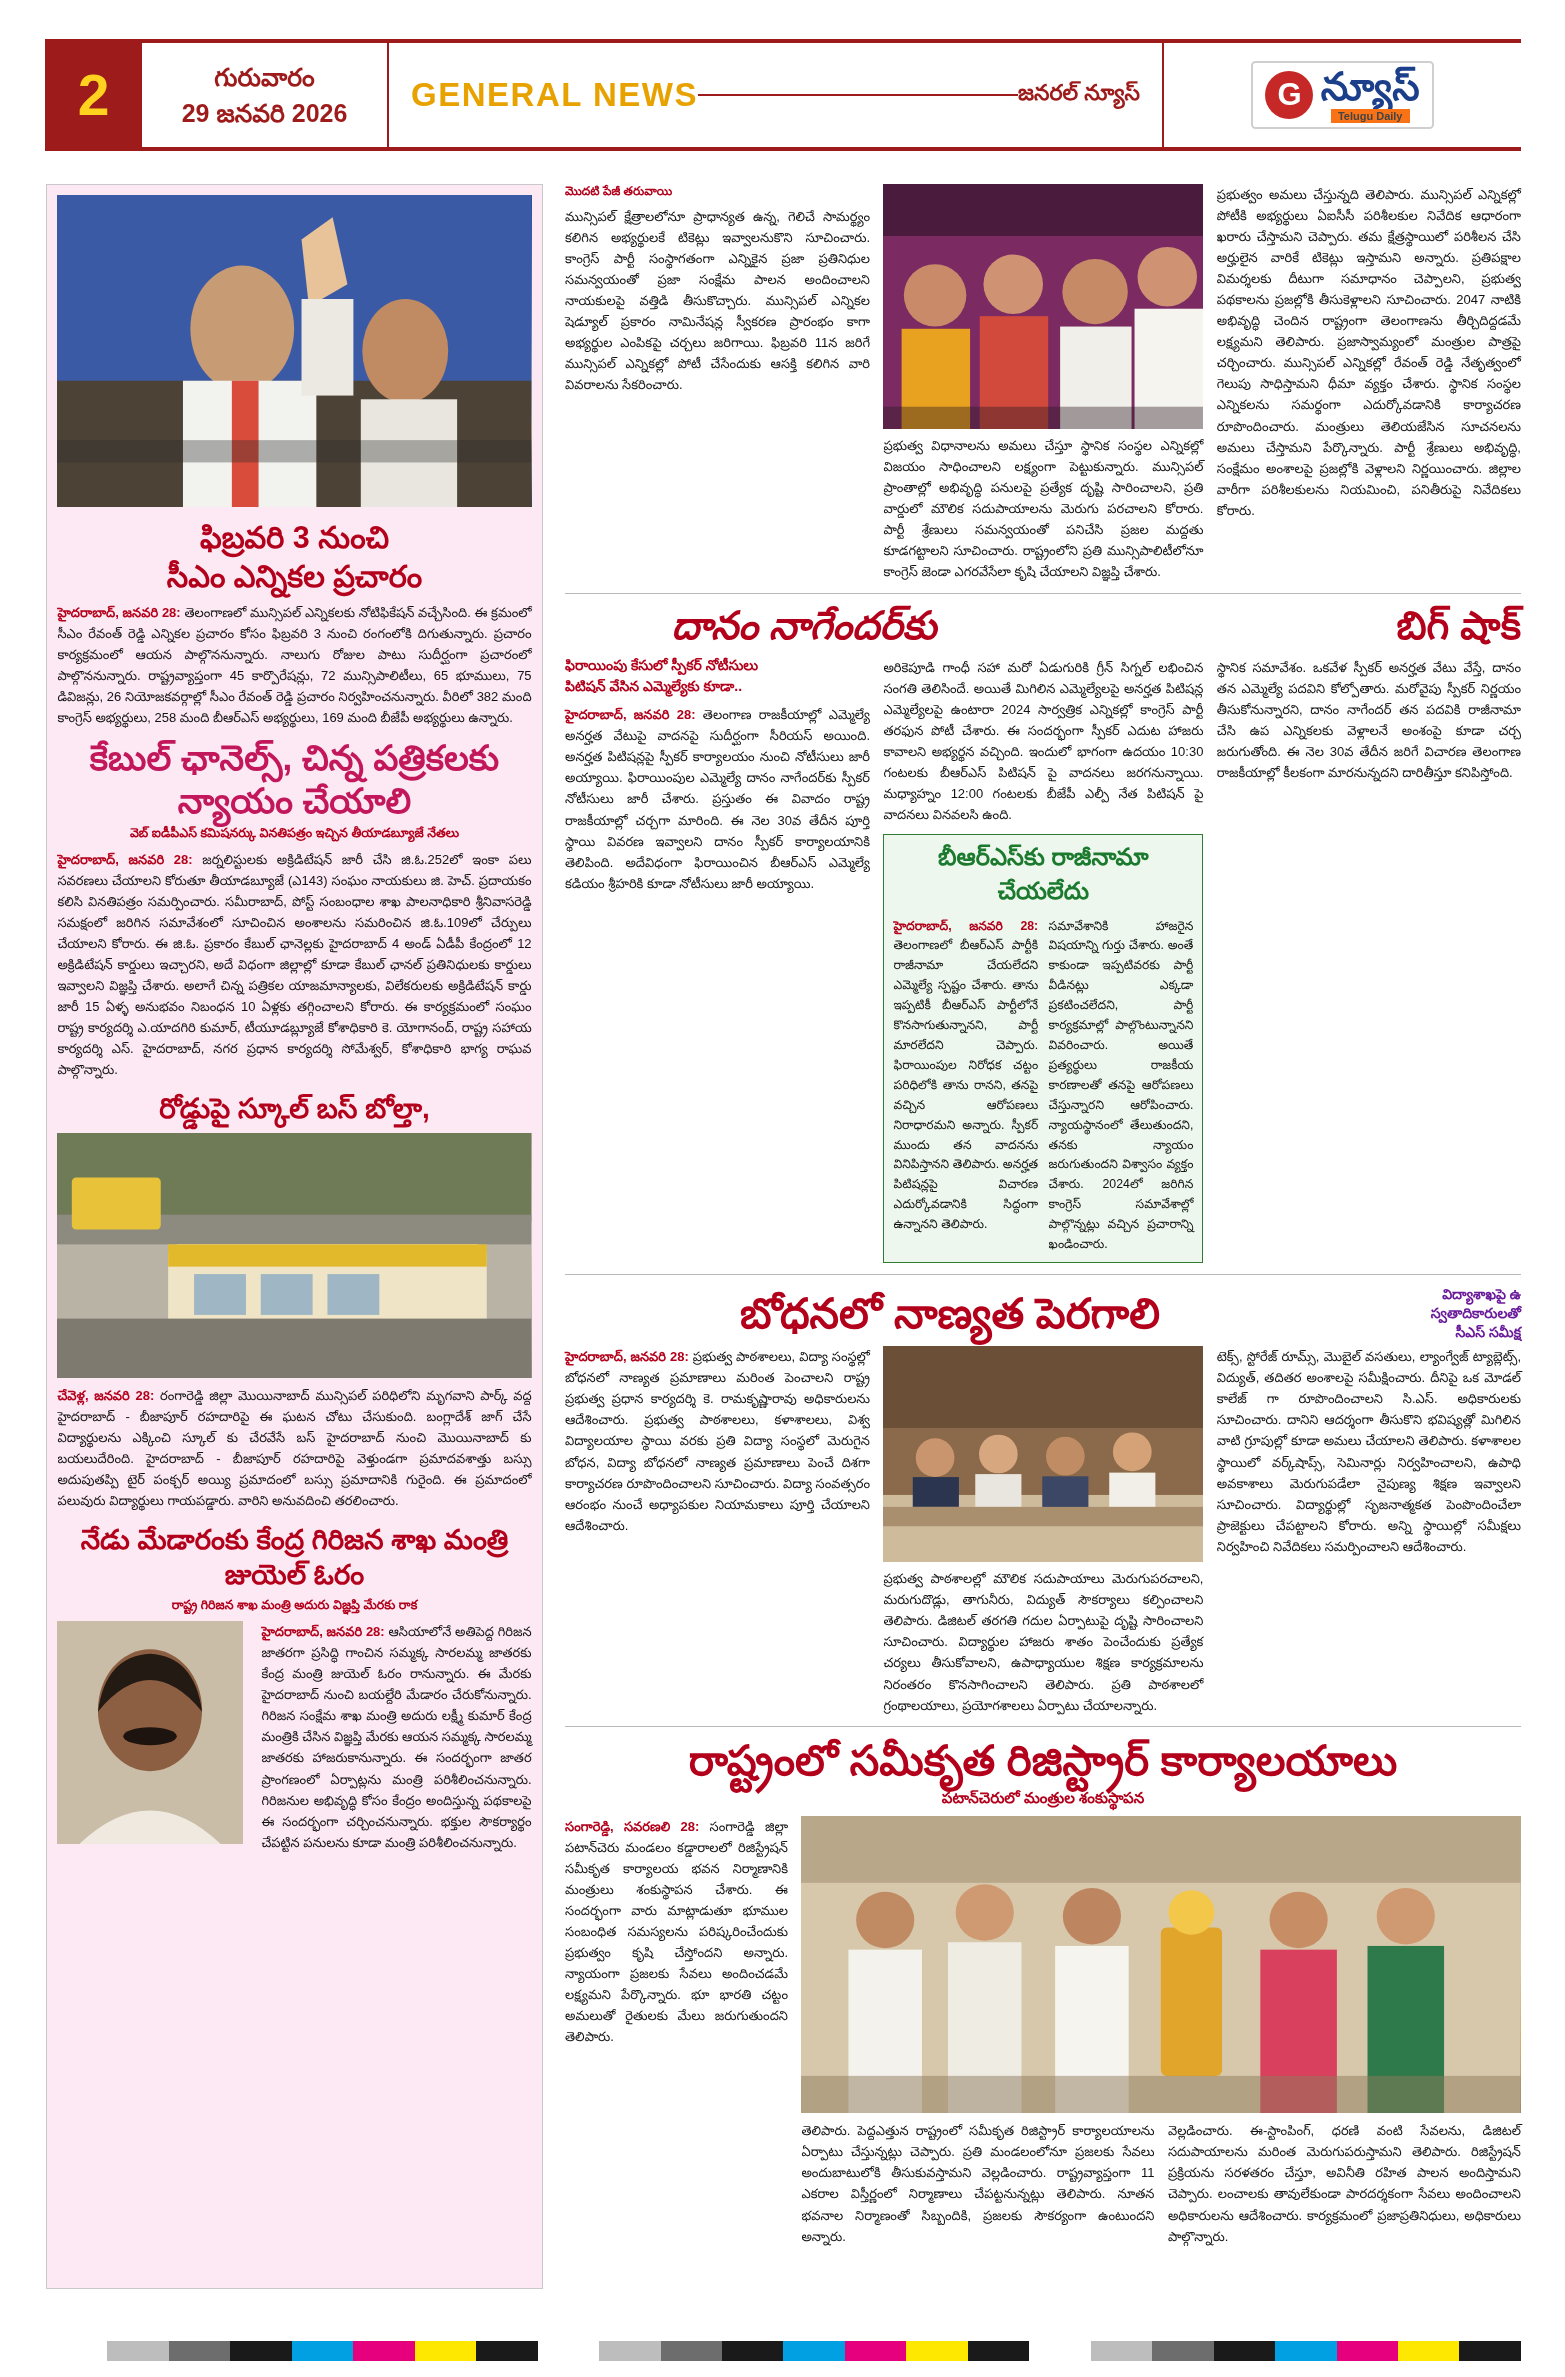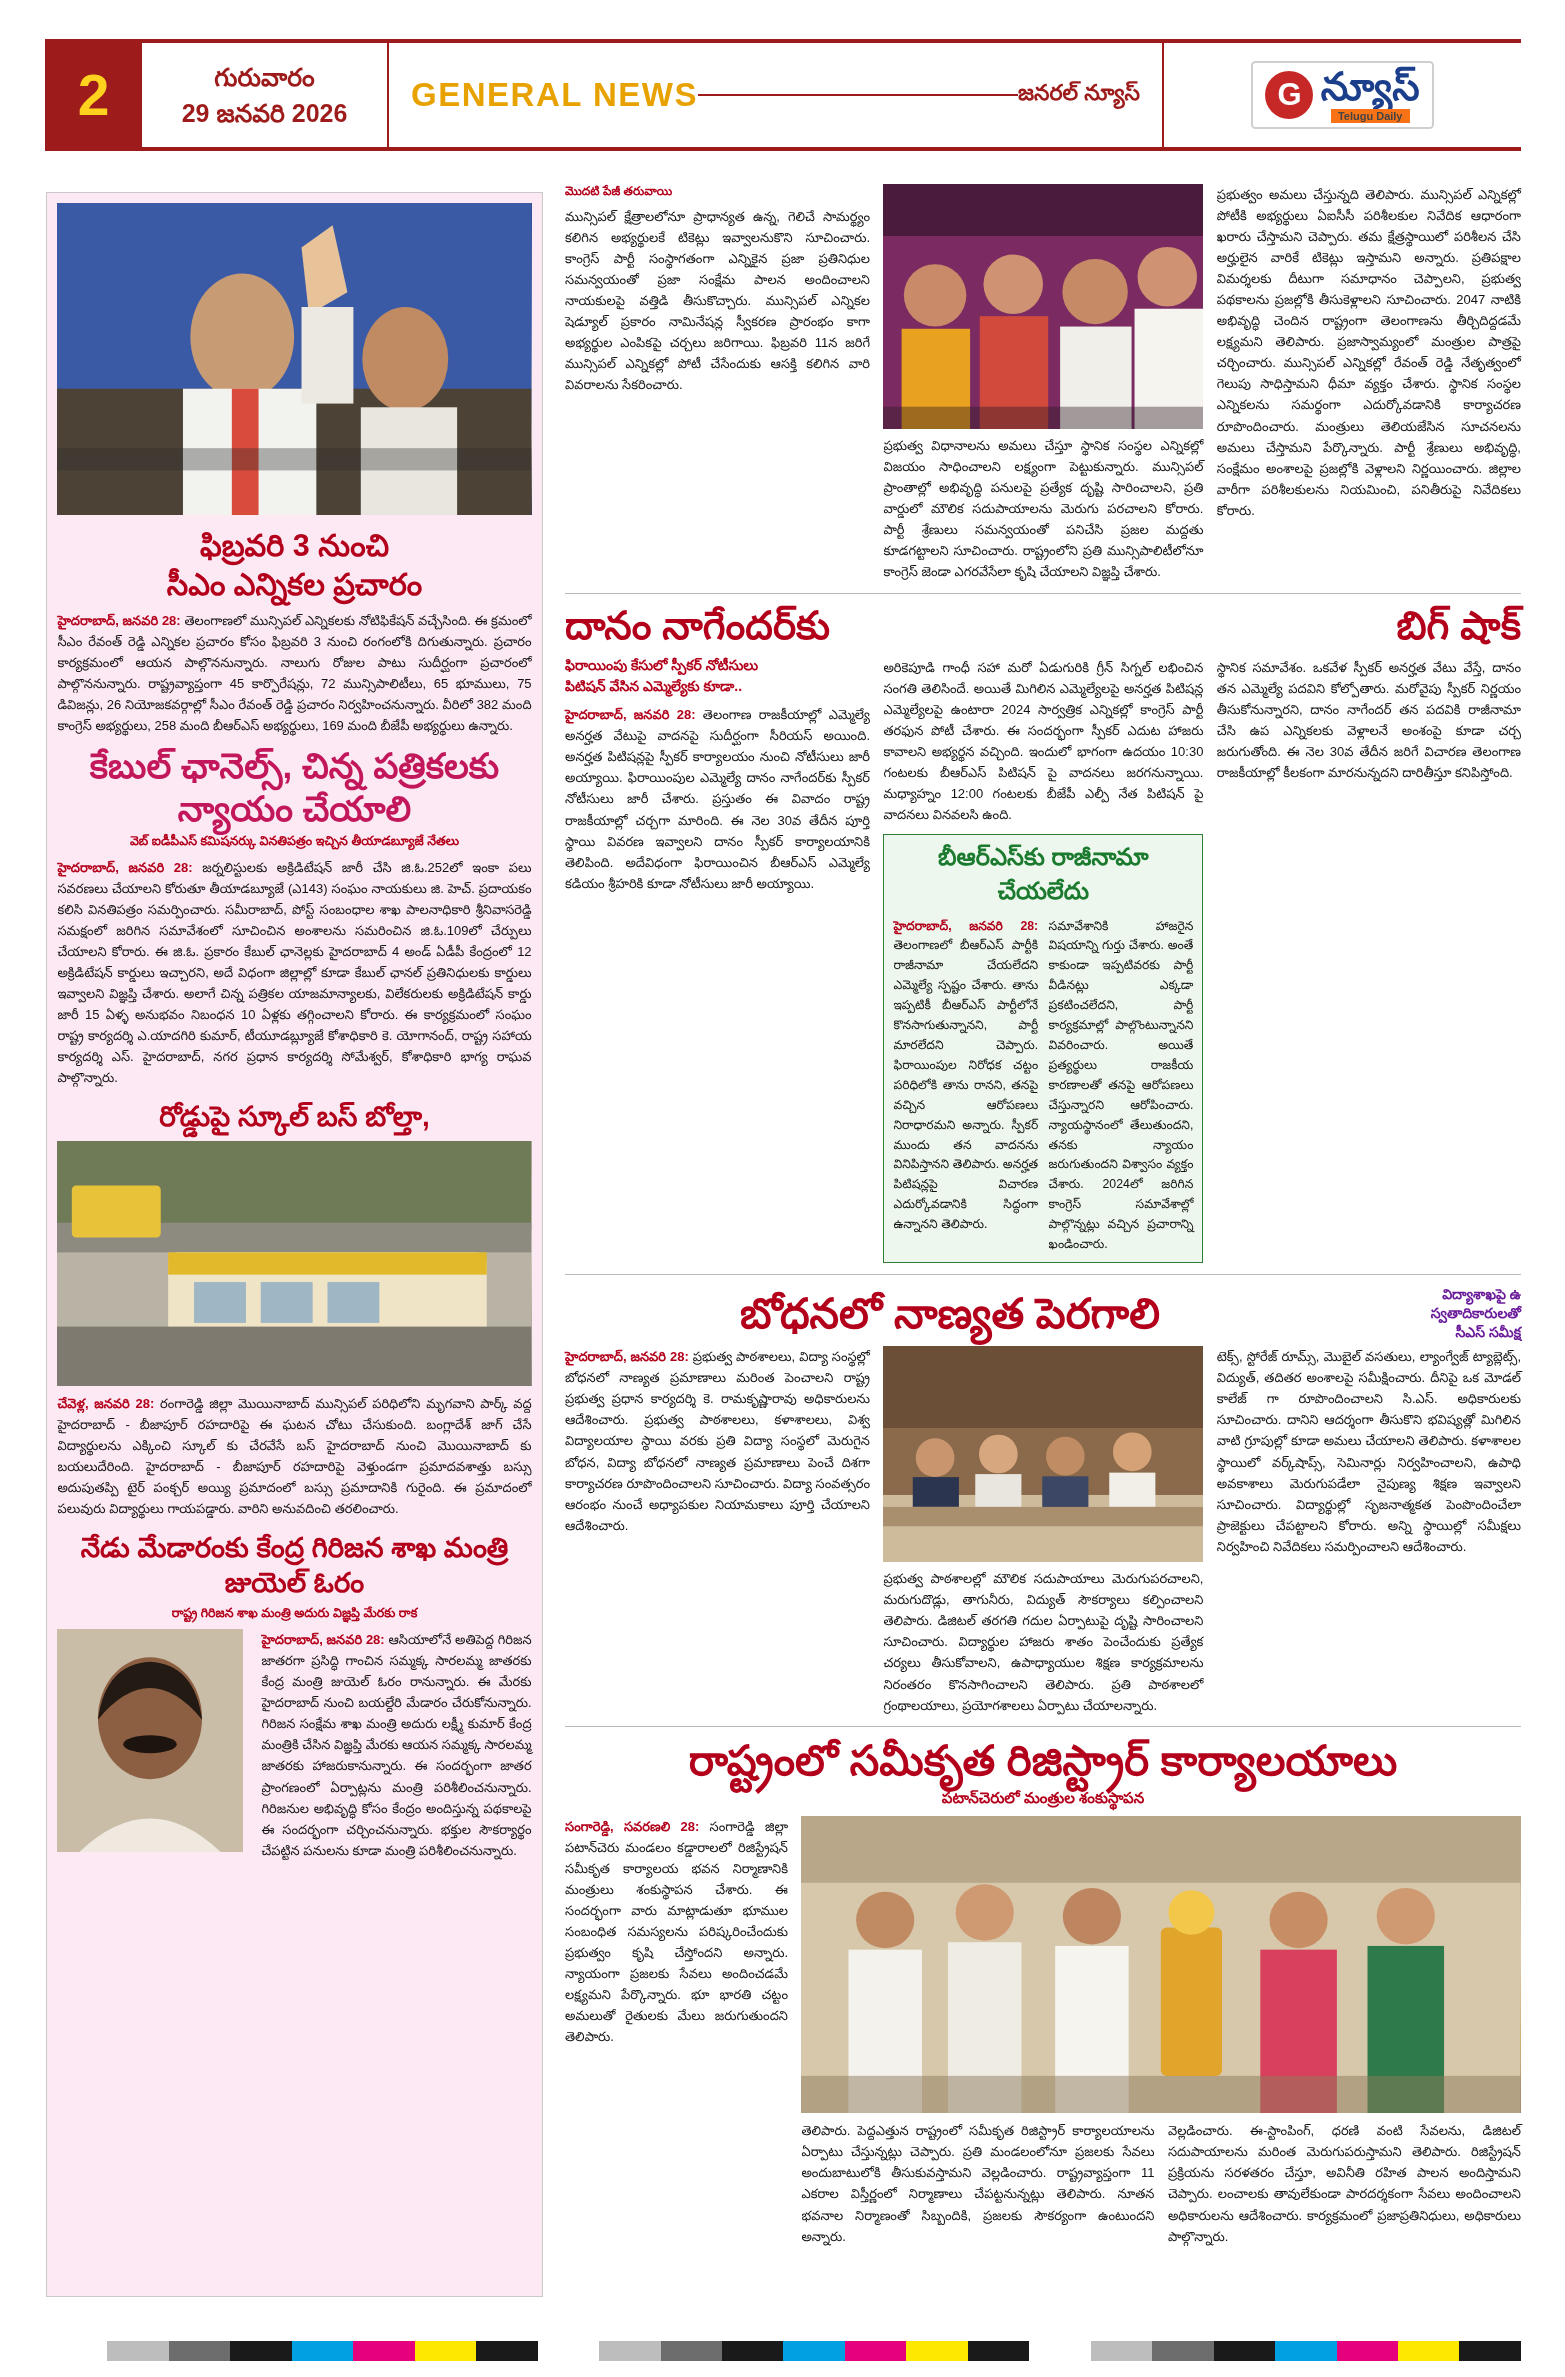--- a/index.html
+++ b/index.html
@@ -15,21 +15,21 @@
   .mh-center .rule{width:320px;height:2.2px;background:#9e1b1b;margin:4.5px 0;}
   .mh-center .te{color:#9e1b1b;font-size:22px;font-weight:bold;}
   .mh-logo{width:357px;display:flex;align-items:center;justify-content:center;border-left:2.2px solid #9e1b1b;}
   .logo-box{display:flex;align-items:center;gap:7.4px;border:2.2px solid #cfcfcf;padding:4.5px 12px;border-radius:4.5px;}
   .logo-g{width:48px;height:48px;border-radius:50%;background:#c62828;color:#fff;font-size:31px;font-weight:bold;display:flex;align-items:center;justify-content:center;}
   .logo-txt{display:flex;flex-direction:column;align-items:center;}
   .logo-main{font-size:39px;font-weight:bold;color:#1b3f8b;line-height:1;}
   .logo-sub{font-size:11px;color:#444;background:#f97316;padding:0.7px 7.4px;margin-top:3px;font-weight:bold;}
 
   
-  .leftcol{position:absolute;left:46px;top:192px;width:497px;height:2105px;background:#fde9f3;border:1.5px solid #c9c9c9;box-sizing:border-box;padding:10.4px;}
+  .leftcol{position:absolute;left:46px;top:184px;width:497px;height:2105px;background:#fde9f3;border:1.5px solid #c9c9c9;box-sizing:border-box;padding:10.4px;}
   .rightzone{position:absolute;left:565px;top:184px;width:956px;height:2105px;}
 
   .photo{width:100%;background:#ccc;position:relative;overflow:hidden;}
   .hd-left{color:#b3001b;font-size:30.5px;line-height:1.28;text-align:center;font-weight:bold;margin:10.4px 0 6px;}
   .hd-left2{color:#c2185b;font-size:35px;line-height:1.25;text-align:center;font-weight:bold;margin:7.4px 0 3px;}
   .sub-red{color:#b3001b;font-size:12.6px;text-align:center;font-weight:bold;margin:3px 0 6px;}
   .body-te{font-size:13px;line-height:1.62;text-align:justify;color:#111;}
   .dateline{color:#b3001b;font-weight:bold;}
 
   .rule-h{border-top:1.5px solid #b9b9b9;margin:10.4px 0;}
@@ -186,21 +186,21 @@
         <div style="flex:1;">
           <div class="body-te">ప్రభుత్వం అమలు చేస్తున్నది తెలిపారు. మున్సిపల్ ఎన్నికల్లో పోటీకి అభ్యర్థులు ఏఐసీసీ పరిశీలకుల నివేదిక ఆధారంగా ఖరారు చేస్తామని చెప్పారు. తమ క్షేత్రస్థాయిలో పరిశీలన చేసి అర్హులైన వారికే టికెట్లు ఇస్తామని అన్నారు. ప్రతిపక్షాల విమర్శలకు దీటుగా సమాధానం చెప్పాలని, ప్రభుత్వ పథకాలను ప్రజల్లోకి తీసుకెళ్లాలని సూచించారు. 2047 నాటికి అభివృద్ధి చెందిన రాష్ట్రంగా తెలంగాణను తీర్చిదిద్దడమే లక్ష్యమని తెలిపారు. ప్రజాస్వామ్యంలో మంత్రుల పాత్రపై చర్చించారు. మున్సిపల్ ఎన్నికల్లో రేవంత్ రెడ్డి నేతృత్వంలో గెలుపు సాధిస్తామని ధీమా వ్యక్తం చేశారు. స్థానిక సంస్థల ఎన్నికలను సమర్థంగా ఎదుర్కోవడానికి కార్యాచరణ రూపొందించారు. మంత్రులు తెలియజేసిన సూచనలను అమలు చేస్తామని పేర్కొన్నారు. పార్టీ శ్రేణులు అభివృద్ధి, సంక్షేమం అంశాలపై ప్రజల్లోకి వెళ్లాలని నిర్ణయించారు. జిల్లాల వారీగా పరిశీలకులను నియమించి, పనితీరుపై నివేదికలు కోరారు.</div>
         </div>
       </div>
     </div>
 
     <div class="rule-h"></div>
 
     <div class="sec">
       <div style="display:flex;justify-content:space-between;align-items:baseline;">
-        <div class="big-head2" style="text-align:left;flex:1;">దానం నాగేందర్‌కు</div>
+        <div class="big-head2" style="text-align:center;flex:1;font-style:italic;">దానం నాగేందర్‌కు</div>
         <div class="big-head2" style="text-align:right;flex:1;">బిగ్ షాక్</div>
       </div>
       <div style="display:flex;gap:13.4px;align-items:flex-start;margin-top:4.5px;">
         <div style="width:305px;">
           <div class="sub-red" style="text-align:left;font-size:14px;margin:0;">ఫిరాయింపు కేసులో స్పీకర్ నోటీసులు</div>
           <div class="sub-red" style="text-align:left;font-size:14px;margin:1.5px 0 6px;">పిటిషన్ వేసిన ఎమ్మెల్యేకు కూడా..</div>
           <div class="body-te">
             <span class="dateline">హైదరాబాద్, జనవరి 28:</span>
             <span>తెలంగాణ రాజకీయాల్లో ఎమ్మెల్యే అనర్హత వేటుపై వాదనపై సుదీర్ఘంగా సీరియస్ అయింది. అనర్హత పిటిషన్లపై స్పీకర్ కార్యాలయం నుంచి నోటీసులు జారీ అయ్యాయి. ఫిరాయింపుల ఎమ్మెల్యే దానం నాగేందర్‌కు స్పీకర్ నోటీసులు జారీ చేశారు. ప్రస్తుతం ఈ వివాదం రాష్ట్ర రాజకీయాల్లో చర్చగా మారింది. ఈ నెల 30వ తేదీన పూర్తి స్థాయి వివరణ ఇవ్వాలని దానం స్పీకర్ కార్యాలయానికి తెలిపింది. అదేవిధంగా ఫిరాయించిన బీఆర్ఎస్ ఎమ్మెల్యే కడియం శ్రీహరికి కూడా నోటీసులు జారీ అయ్యాయి.</span>
           </div>

